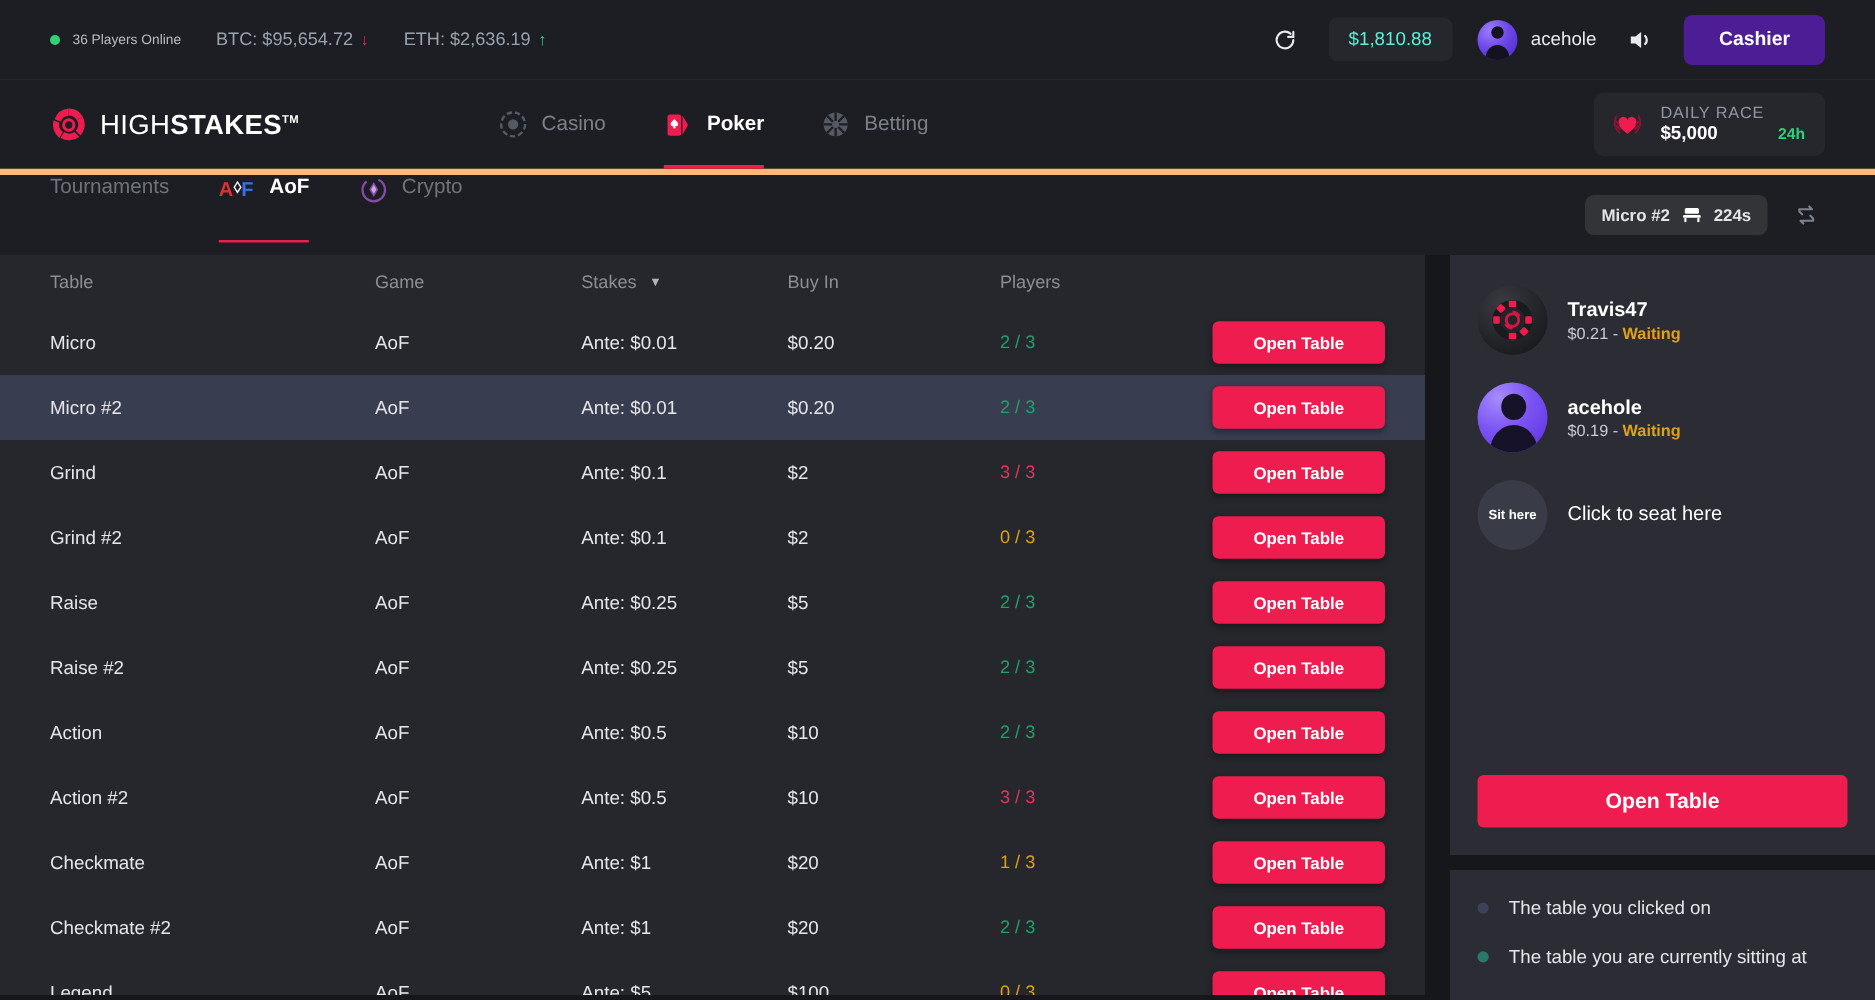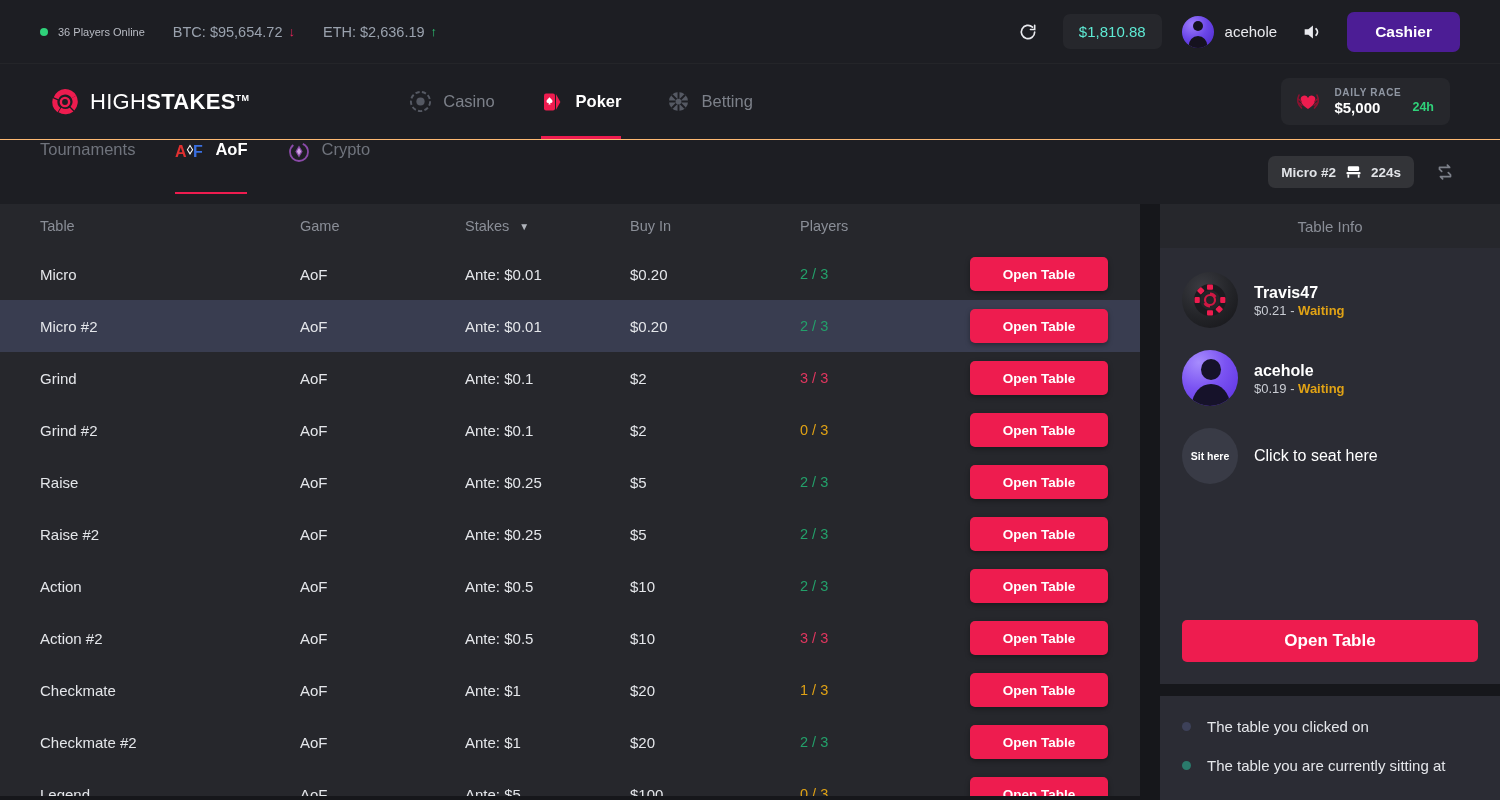--- a/index.html
+++ b/index.html
@@ -60,23 +60,23 @@
     background: #4c1d95; color: #fff; border: none; border-radius: 7px;
     padding: 11px 28px; font-size: 15.5px; font-weight: 700; cursor: pointer;
     font-family: "Liberation Sans", sans-serif;
   }
 
   
   .navbar {
     height: 76px; width: 100%;
     background: #1d1e23;
     display: flex; align-items: center;
-    padding: 0 50px;
+    padding: 0 40px;
     position: relative;
-    border-bottom: 1px solid #fdba74;
+    border-bottom: 5px solid #fdba74;
   }
   .logo { display: flex; align-items: center; gap: 10px; }
   .logo-text { font-size: 22px; letter-spacing: .3px; color: #fff; font-weight: 400; position: relative; }
   .logo-text b { font-weight: 800; }
   .logo-tm { font-size: 9px; vertical-align: super; font-weight: 700; }
 
   .mainnav { display: flex; align-items: center; gap: 46px; margin-left: 160px; height: 100%; }
   .navitem {
     display: flex; align-items: center; gap: 11px; height: 100%;
     color: #7c8089; font-size: 16.5px; cursor: pointer; position: relative;
@@ -86,21 +86,21 @@
     content: ''; position: absolute; bottom: 0; left: 0; right: 0;
     height: 3px; background: #ee1c4f;
   }
   .race-badge {
     margin-left: auto;
     background: #26272c; border-radius: 8px;
     display: flex; align-items: center; gap: 11px;
     padding: 9px 16px 9px 12px; cursor: pointer;
   }
   .race-text-wrap { line-height: 1.15; }
-  .race-label { font-size: 10px; color: #9097a3; letter-spacing: .7px; font-weight: 700; }
+  .race-label { font-size: 13px; color: #9097a3; letter-spacing: .7px; font-weight: 400; }
   .race-amt { font-size: 15px; color: #fff; font-weight: 800; }
   .race-24h { color: #2fd27a; font-size: 12.5px; font-weight: 700; align-self: flex-end; padding-bottom: 2px;}
 
   
   .subnav {
     height: 64px; width: 100%;
     background: #1d1e23;
     display: flex; align-items: center;
     padding: 0 40px;
     position: relative;
@@ -454,21 +454,20 @@
           <div class="c-stakes">Ante: $5</div>
           <div class="c-buyin">$100</div>
           <div class="c-players p-yellow">0 / 3</div>
           <button class="open-btn">Open Table</button>
         </div>
       </div>
   </div>
 
   <div class="rightcol">
     <div class="infopanel">
-      <div class="info-head">Table Info</div>
       <div class="info-body">
 
         <div class="seat-row">
           <div class="av-chip">
             <svg width="40" height="40" viewBox="0 0 40 40">
               <circle cx="20" cy="20" r="16" fill="#1b1b1f"></circle>
               <g fill="#ee1c4f">
                 <rect x="17" y="4.6" width="6" height="5.2" rx="1"></rect>
                 <rect x="17" y="30.2" width="6" height="5.2" rx="1"></rect>
                 <rect x="4.6" y="17" width="5.2" height="6" rx="1"></rect>

